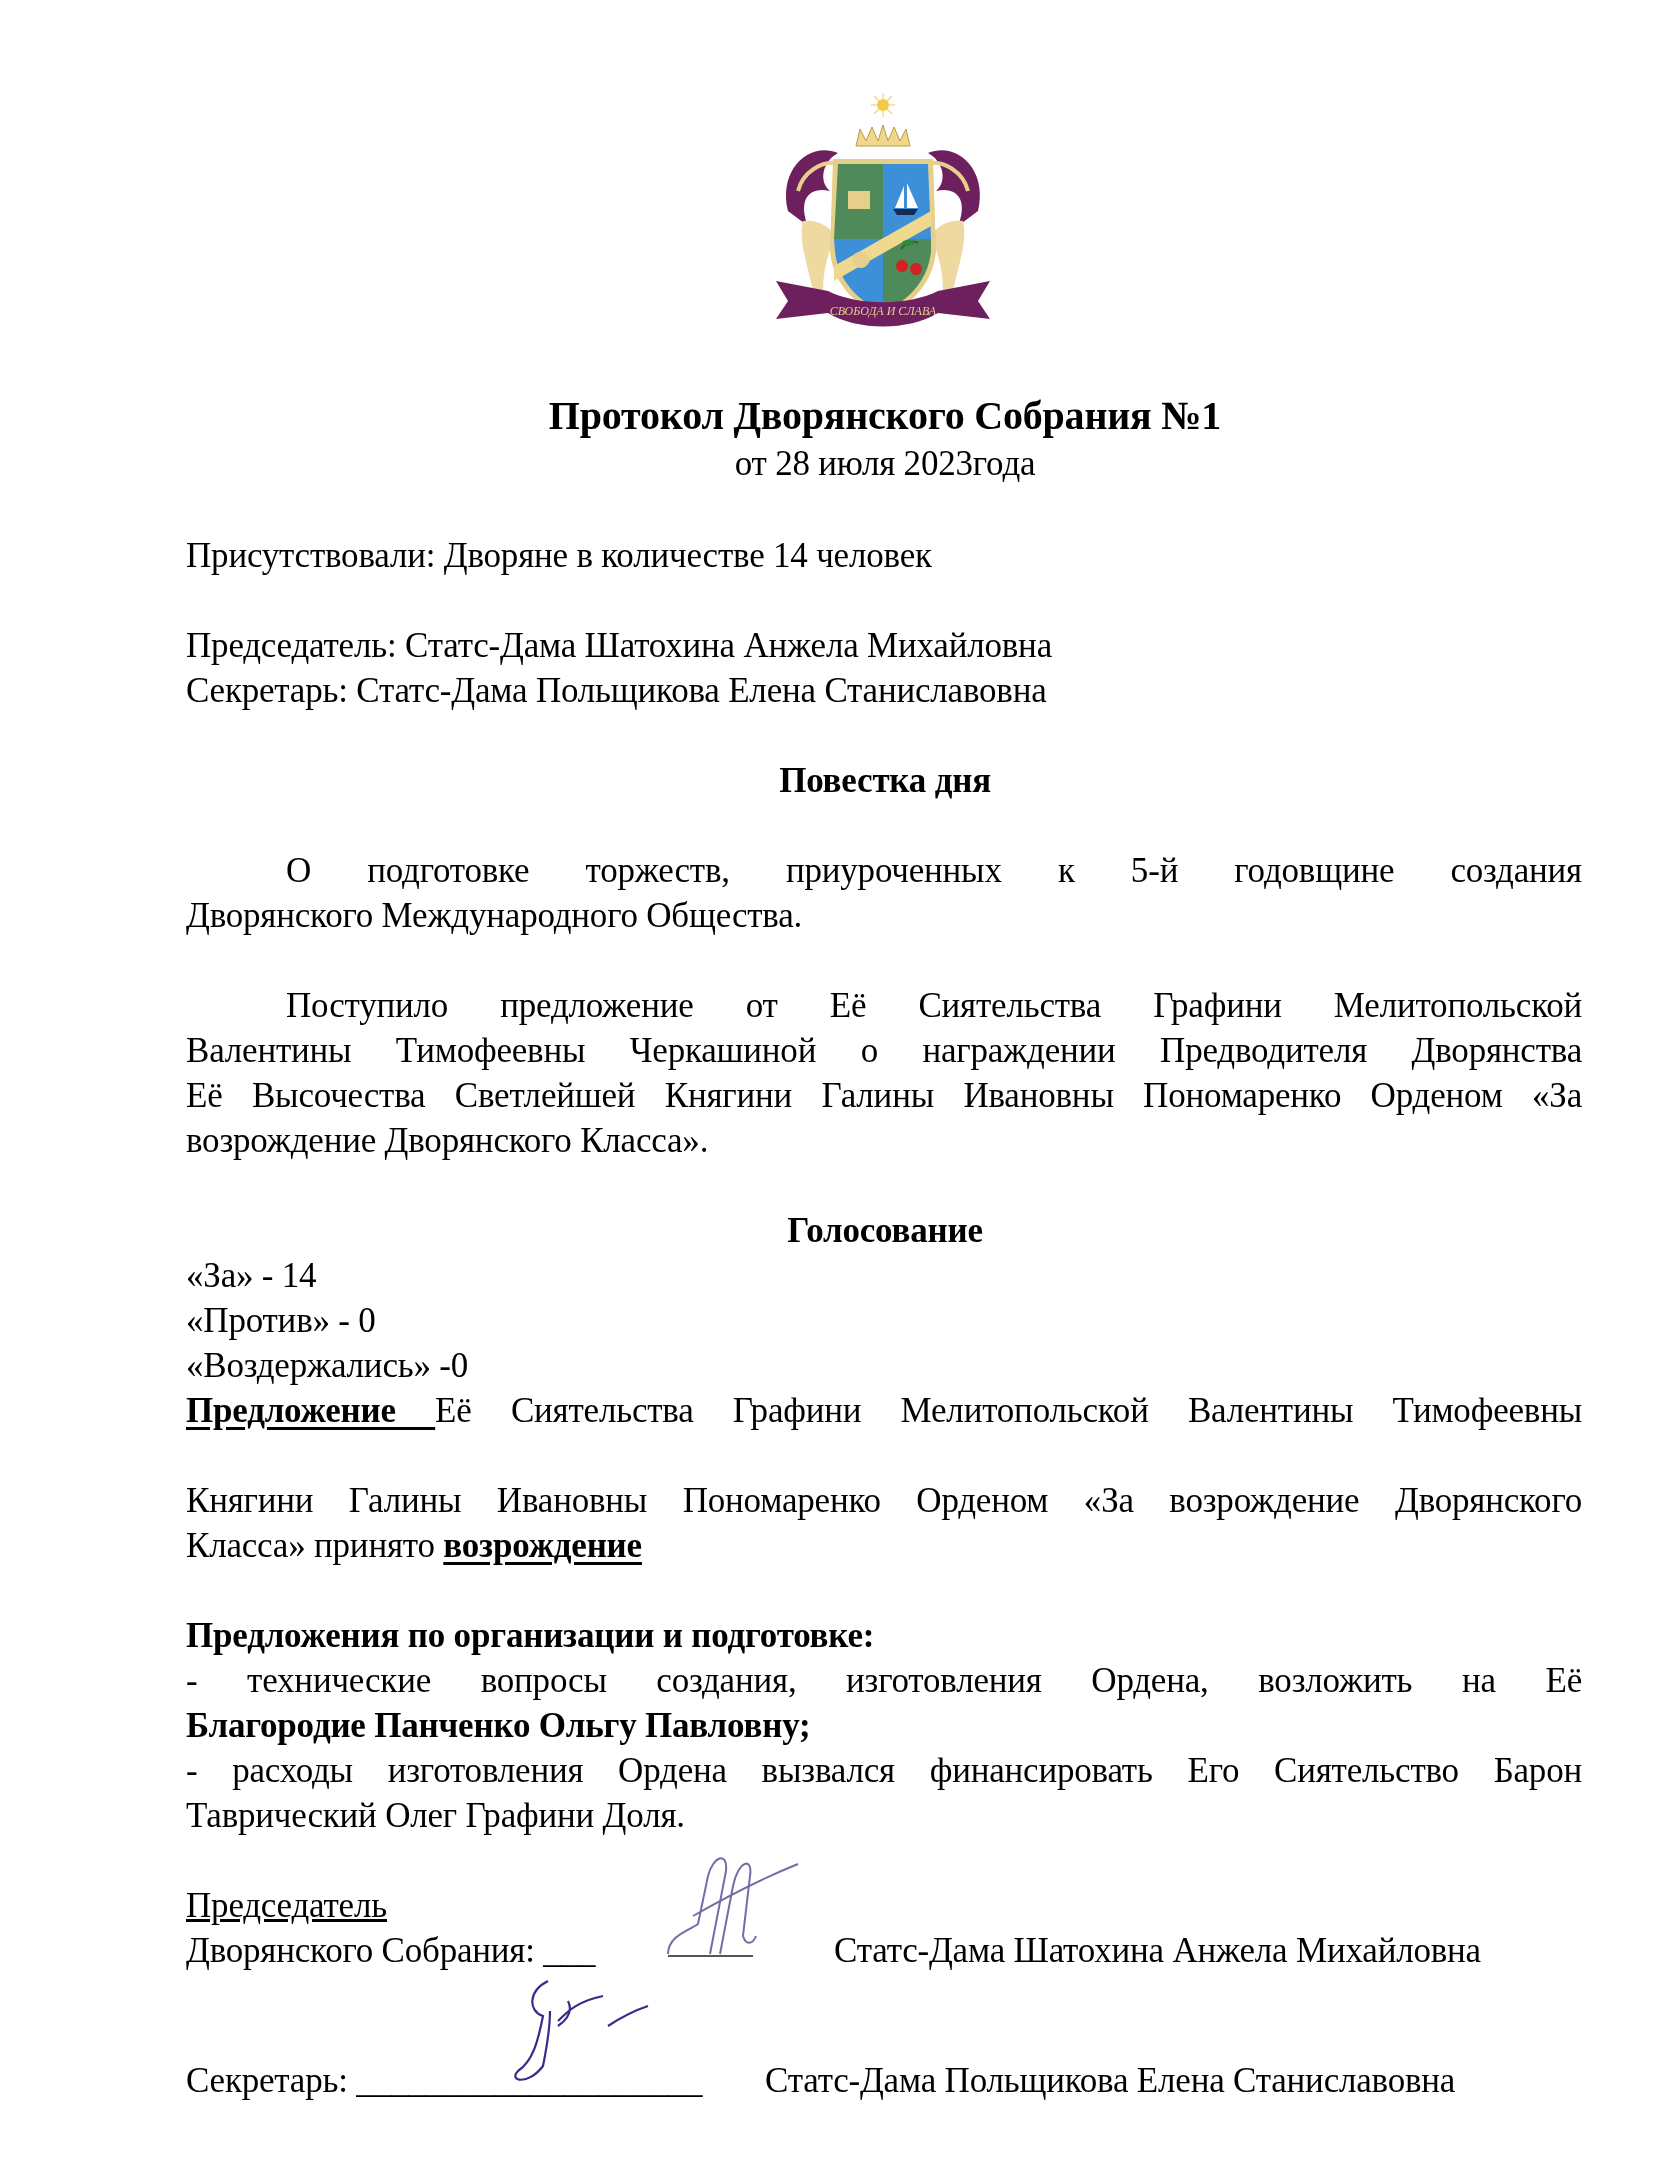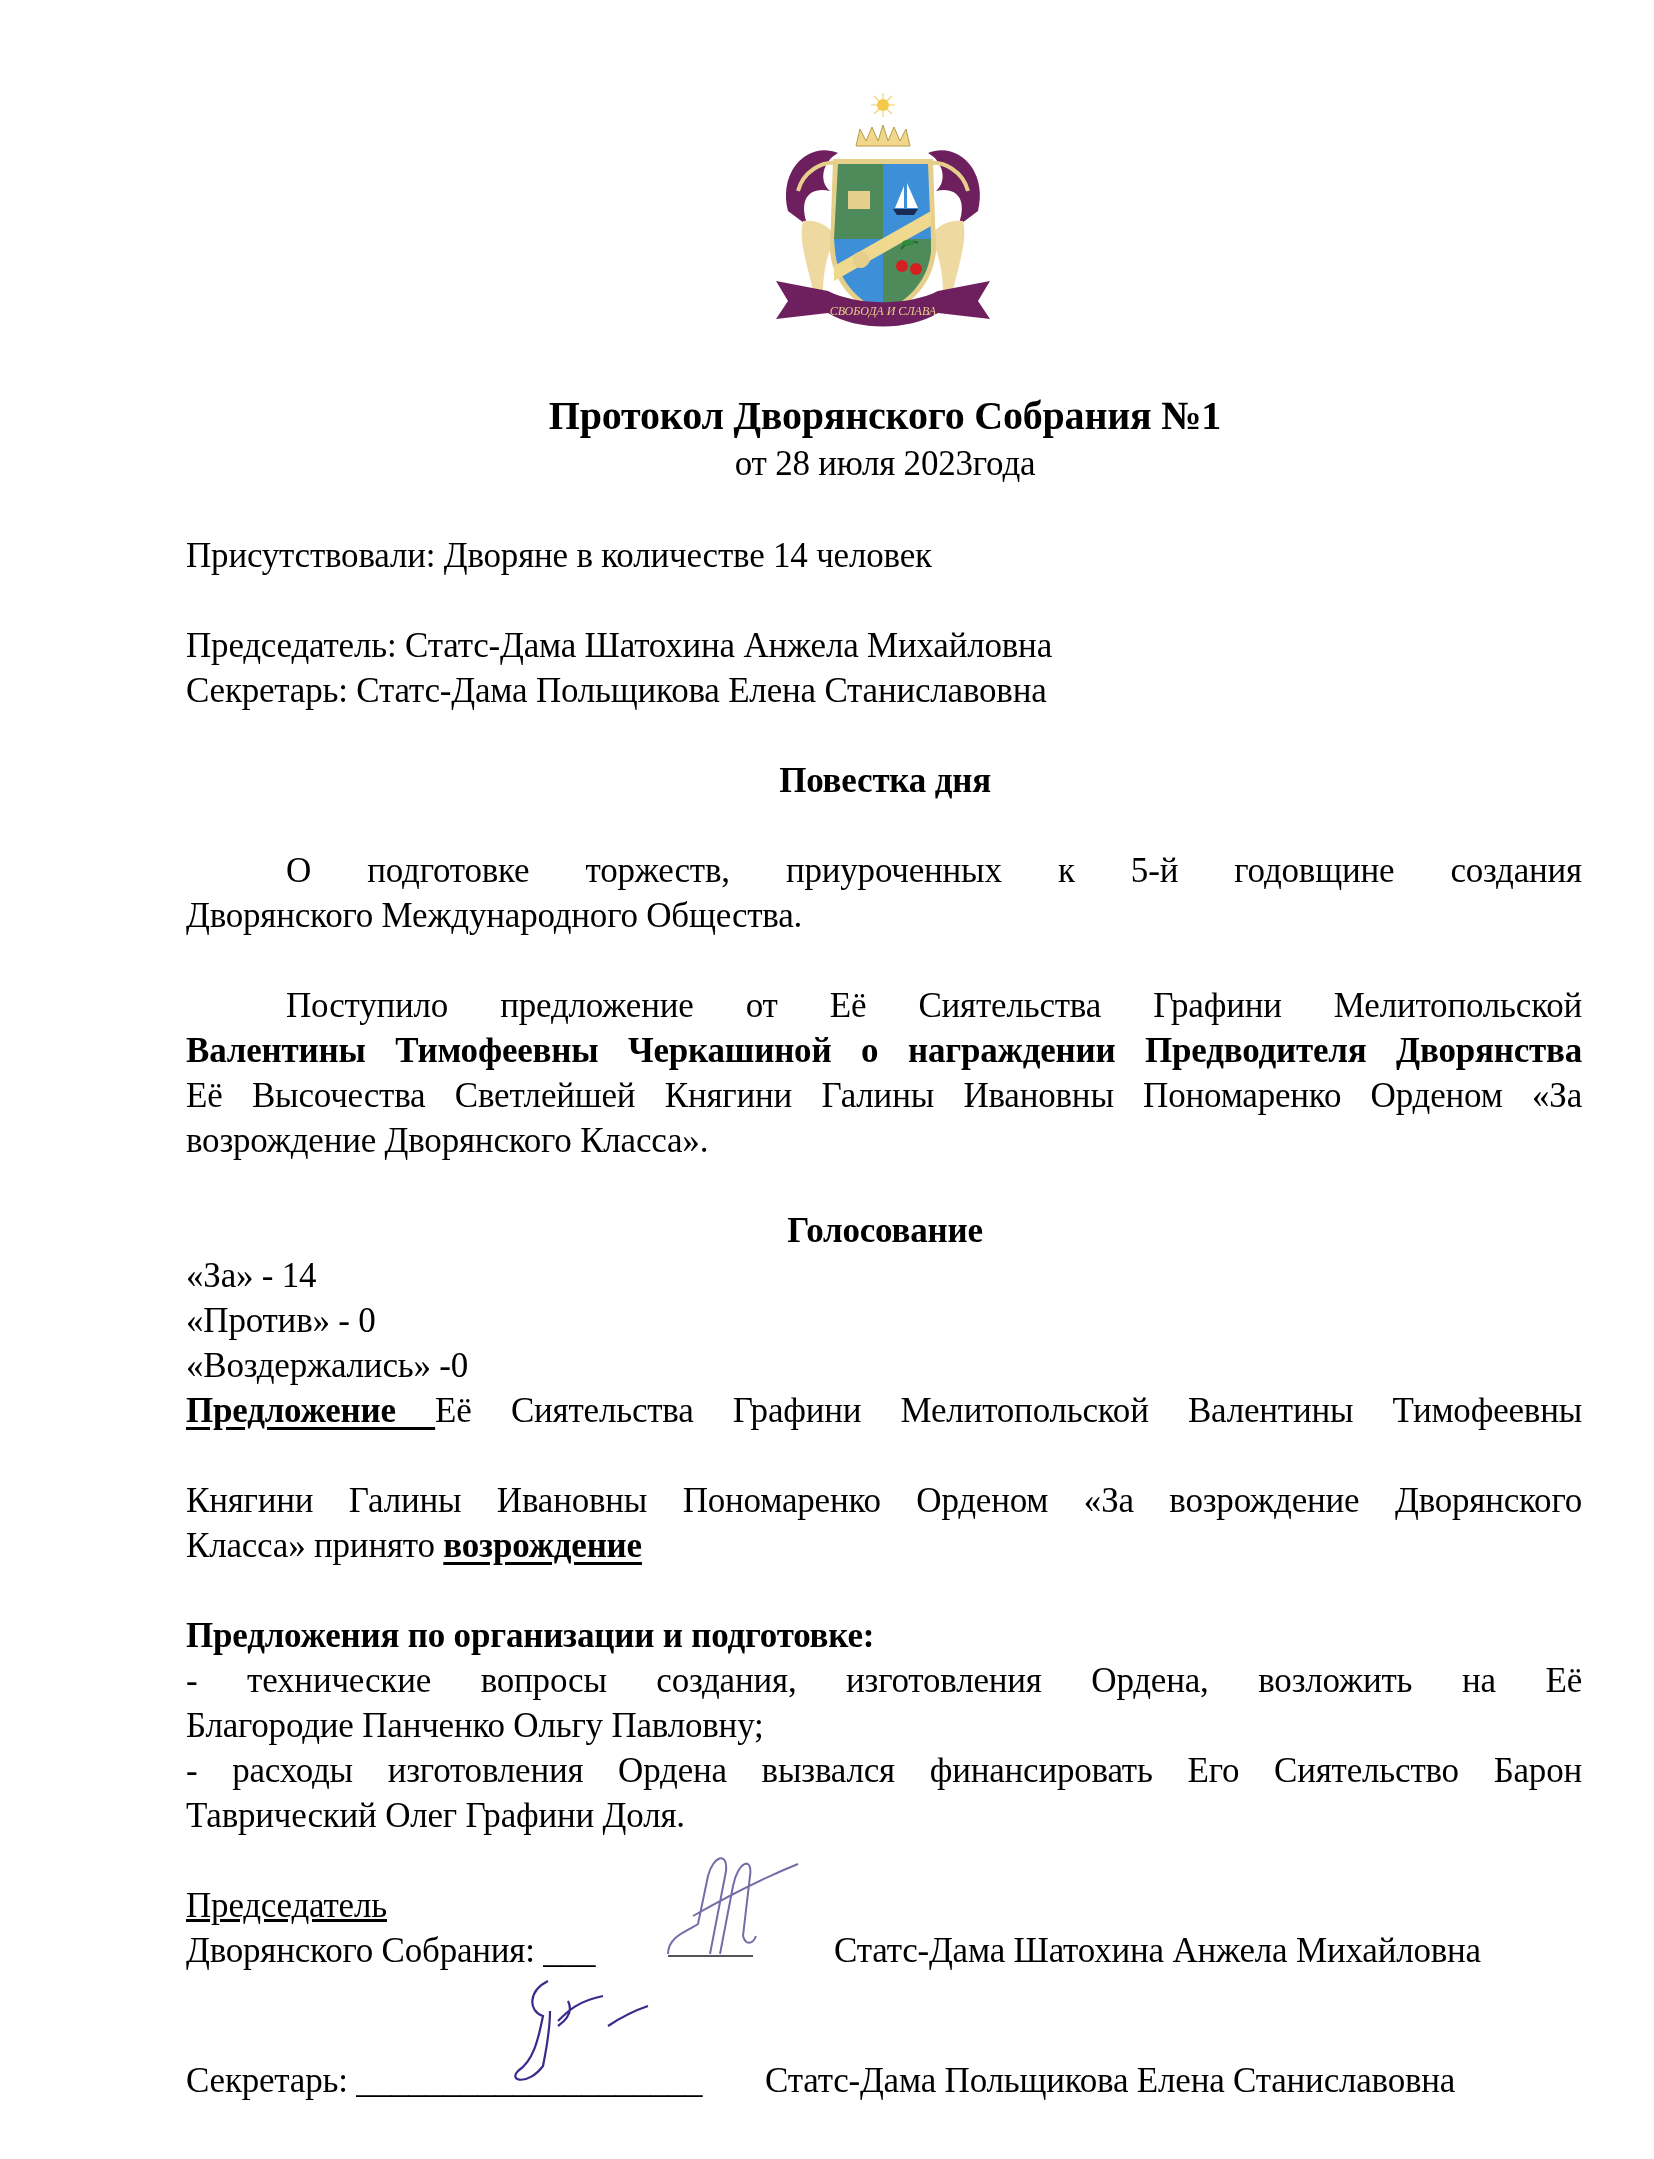--- a/index.html
+++ b/index.html
@@ -69,36 +69,36 @@
   <div class="line" style="top:497px;">Присутствовали: Дворяне в количестве 14 человек</div>
 
   <div class="line" style="top:587px;">Председатель: Статс-Дама Шатохина Анжела Михайловна</div>
   <div class="line" style="top:632px;">Секретарь: Статс-Дама  Польщикова Елена Станиславовна</div>
 
   <div class="line center bold" style="top:722px;">Повестка дня</div>
   <div class="line just" style="top:812px; left:178px; padding-left:100px; width:1296px;">О подготовке торжеств, приуроченных к 5-й годовщине создания</div>
   <div class="line" style="top:857px;">Дворянского Международного Общества.</div>
 
   <div class="line just" style="top:947px; padding-left:100px; width:1296px;">Поступило предложение от Её Сиятельства Графини Мелитопольской</div>
-  <div class="line just" style="top:992px;font-weight:bold;">Валентины Тимофеевны Черкашиной о награждении Предводителя Дворянства</div>
+  <div class="line just" style="top:992px;">Валентины Тимофеевны Черкашиной о награждении Предводителя Дворянства</div>
   <div class="line just" style="top:1037px;">Её Высочества Светлейшей Княгини Галины Ивановны Пономаренко Орденом «За</div>
   <div class="line" style="top:1082px;">возрождение Дворянского Класса».</div>
 
   <div class="line center bold" style="top:1172px;">Голосование</div>
   <div class="line" style="top:1217px;">«За» - 14</div>
   <div class="line" style="top:1262px;">«Против» - 0</div>
   <div class="line" style="top:1307px;">«Воздержались» -0</div>
 
   <div class="line just" style="top:1352px;"><span class="bold u">Предложение </span><span>Её Сиятельства Графини Мелитопольской Валентины Тимофеевны</span></div>
   <div class="line just" style="top:1442px;">Княгини Галины Ивановны Пономаренко Орденом «За возрождение Дворянского</div>
   <div class="line" style="top:1487px;"><span>Класса» принято </span><span class="bold u">возрождение</span></div>
 
   <div class="line" style="top:1577px;font-weight:bold;">Предложения по организации и подготовке:</div>
   <div class="line just" style="top:1622px;">- технические вопросы создания, изготовления Ордена, возложить на Её</div>
-  <div class="line" style="top:1667px;">Благородие Панченко Ольгу Павловну;</div>
+  <div class="line" style="top:1667px;font-weight:bold;">Благородие Панченко Ольгу Павловну;</div>
   <div class="line just" style="top:1712px;">-  расходы изготовления Ордена вызвался финансировать Его Сиятельство Барон</div>
   <div class="line" style="top:1757px;">Таврический Олег Графини Доля.</div>
 
   <div class="line" style="top:1847px;text-decoration:underline;">Председатель</div>
   <div class="line" style="top:1892px;">Дворянского Собрания: ___</div>
   <div class="line" style="top:1892px; left:826px;">Статс-Дама Шатохина Анжела Михайловна</div>
 
   <svg class="sig" style="left:650px; top:1800px;" width="170" height="140" viewBox="0 0 170 140">
     <path d="M10 120 L95 120" stroke="#555" stroke-width="2"></path>
     <path d="M10 118 C10 100 30 95 40 88 L50 40 C55 20 70 15 68 35 L52 118 M62 118 L75 50 C80 25 95 20 92 40 L85 100 C88 110 95 108 98 100 M35 80 C70 60 110 40 140 28" stroke="#4a3a8a" stroke-width="2" fill="none" opacity="0.75"></path>

